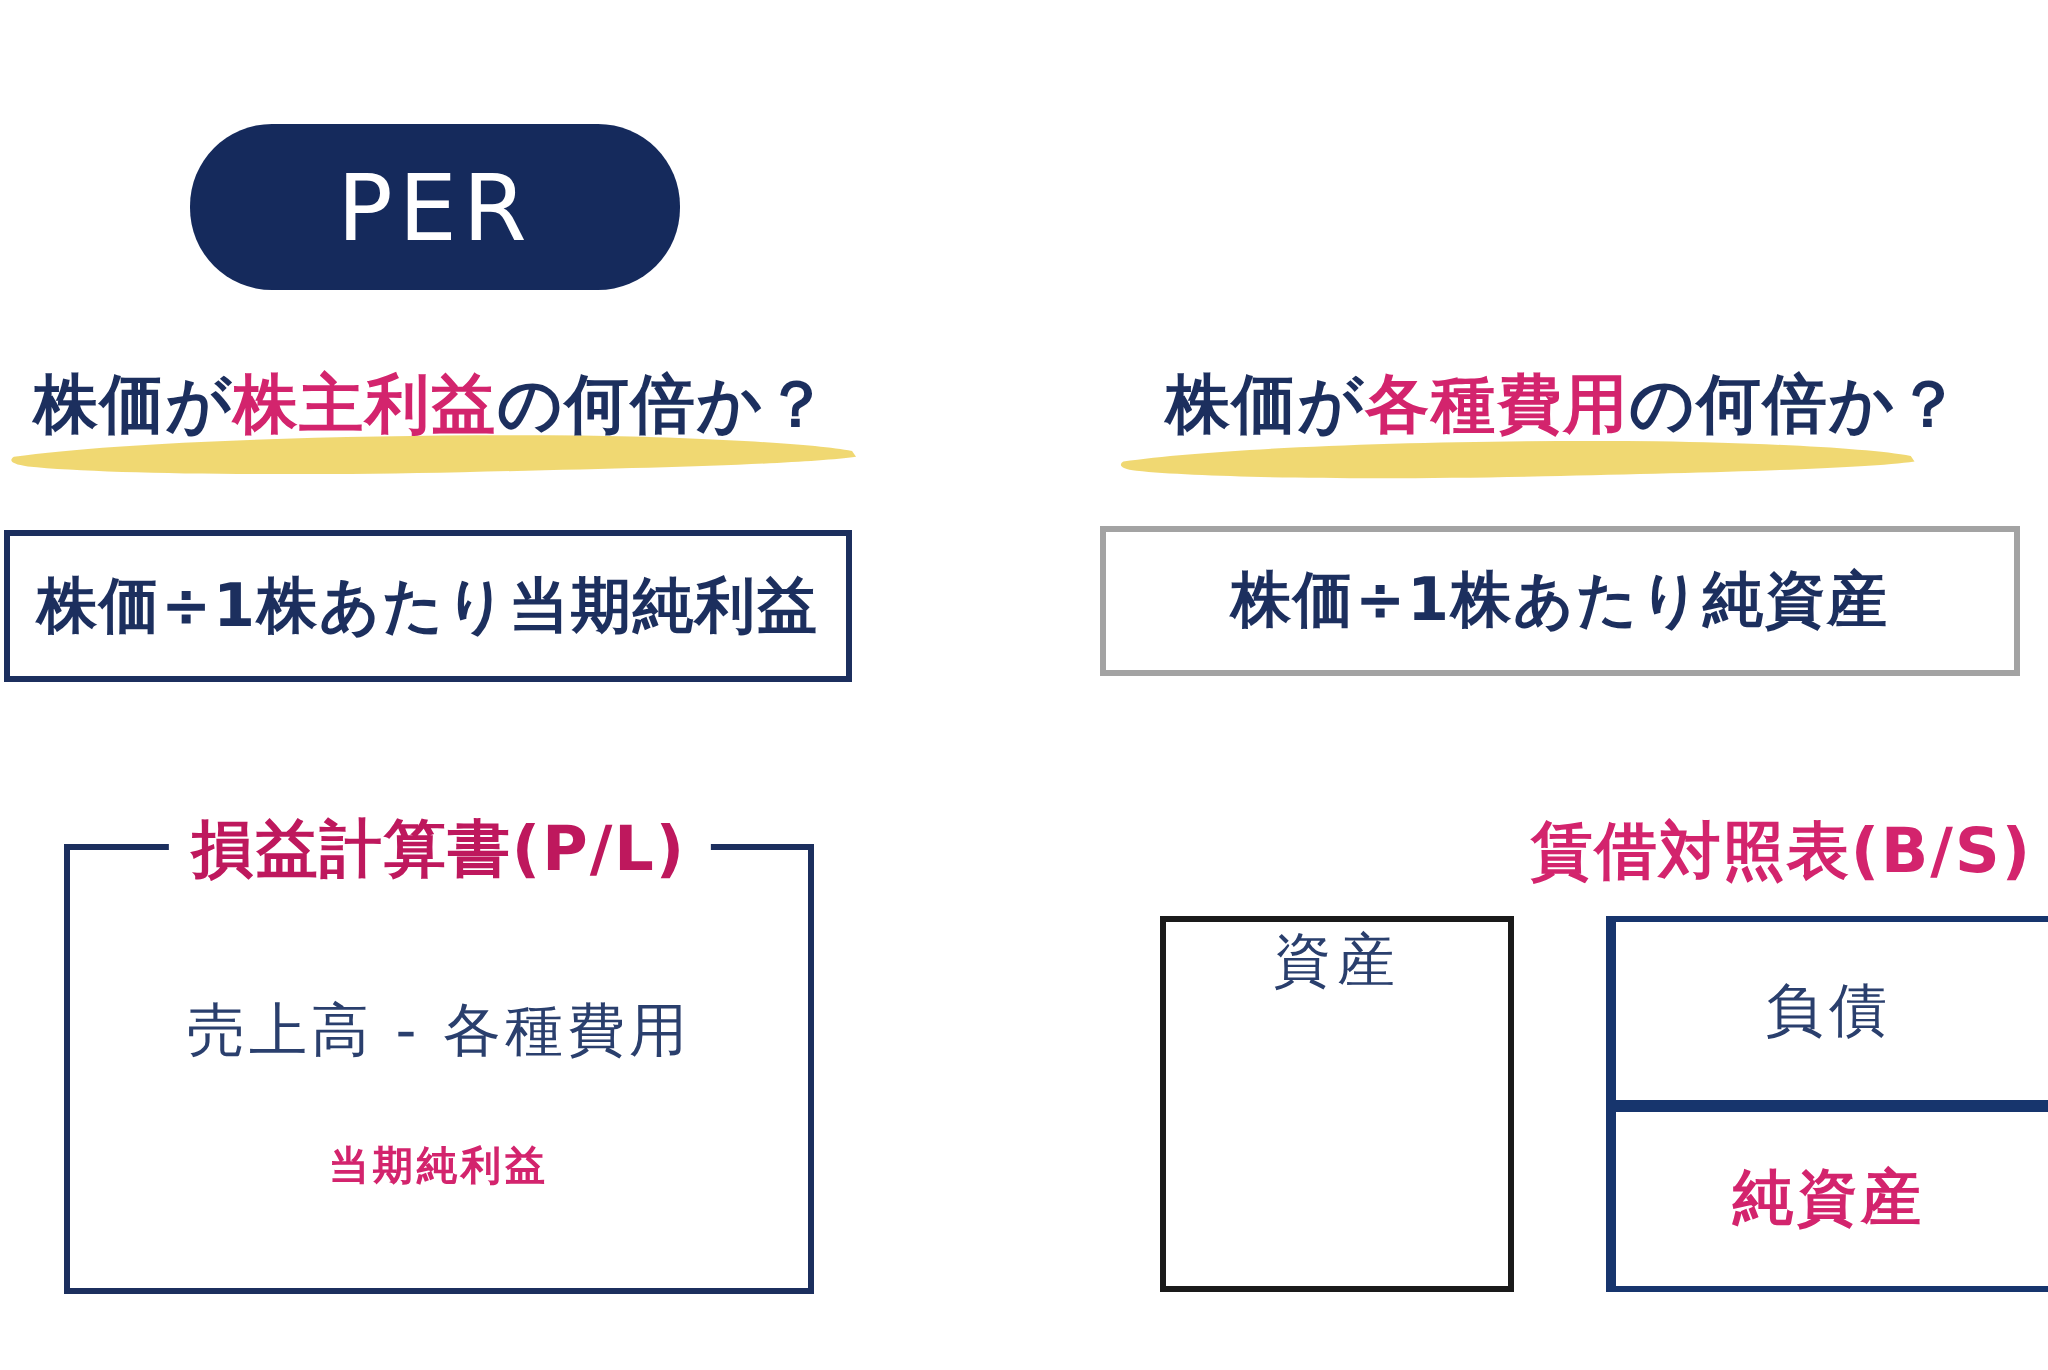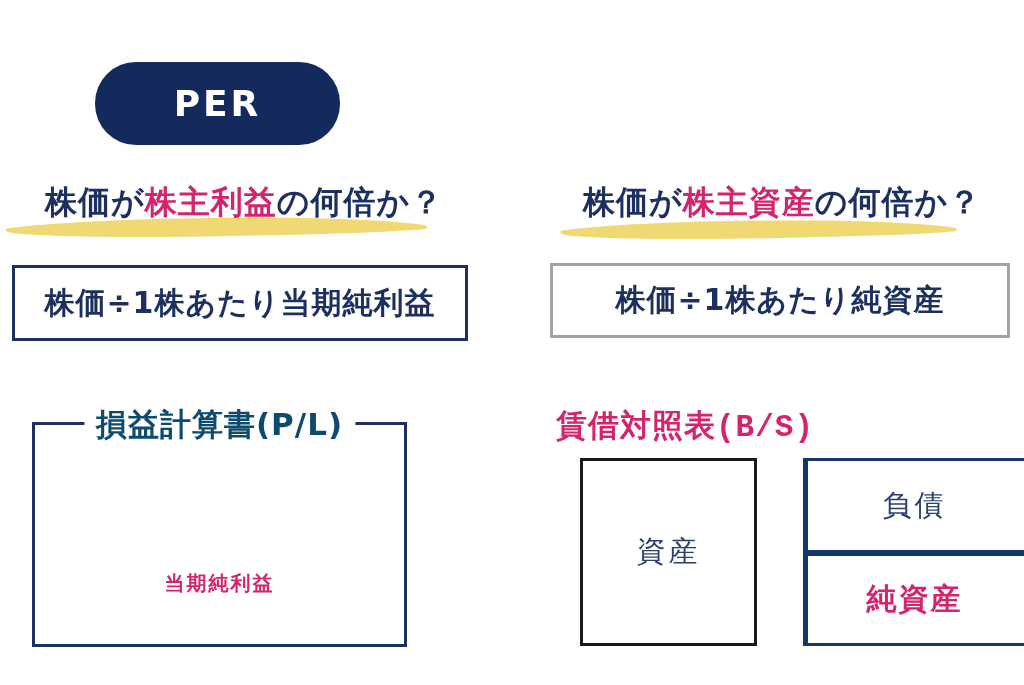--- a/index.html
+++ b/index.html
@@ -23,38 +23,38 @@
     background: #152a5c;
     border-radius: 41px;
     display: flex;
     align-items: center;
     justify-content: center;
   }
   .pill-per { left: 95px; }
   .pill-pbr { left: 665px; }
   .pill-label {
     color: #ffffff;
-    font-size: 36px;
-    font-weight: 700;
+    font-size: 46px;
+    font-weight: 400;
     letter-spacing: 3px;
   }
 
   
   .question {
     position: absolute;
     top: 181px;
     text-align: center;
     font-size: 32px;
     font-weight: 700;
     color: #1c2f5e;
     letter-spacing: 1px;
     white-space: nowrap;
     z-index: 2;
   }
-  .question-per { left: 0px;  width: 432px; margin-left: 28px; }
+  .question-per { left: 0px;  width: 432px; }
   .question-pbr { left: 552px; width: 460px; }
   .question .hl-text { color: #d3246d; }
 
   .marker {
     position: absolute;
     z-index: 1;
   }
   .marker svg { display: block; }
   .marker path { fill: #eed35e; opacity: 0.88; }
   .marker-per { left: 2px;   top: 213px; }
@@ -67,23 +67,22 @@
     align-items: center;
     justify-content: center;
     background: #ffffff;
     font-size: 30px;
     font-weight: 700;
     color: #1c2f5e;
     letter-spacing: 1px;
     white-space: nowrap;
   }
   .formula-per {
-    left: 2px; top: 265px; width: 456px; height: 76px;
+    left: 2px; top: 265px; width: 424px; height: 76px;
     border: 3px solid #1c2f5e;
-    margin-left: 10px;
   }
   .formula-pbr {
     left: 550px; top: 263px; width: 460px; height: 75px;
     border: 3px solid #a3a3a3;
   }
 
   
   .pl-box {
     position: absolute;
     left: 32px; top: 422px;
@@ -91,21 +90,21 @@
     border: 3px solid #1c2f5e;
   }
   .pl-legend {
     position: absolute;
     left: 50%; top: 0;
     transform: translate(-50%, -50%);
     background: #ffffff;
     padding: 0 12px;
     font-size: 31px;
     font-weight: 800;
-    color: #0c4a6e;
+    color: #be185d;
     letter-spacing: 1px;
     white-space: nowrap;
   }
   .pl-line1 {
     position: absolute;
     left: 0; right: 0;
     top: 91px;
     transform: translateY(-50%);
     text-align: center;
     font-size: 29px;
@@ -125,36 +124,34 @@
     color: #d3246d;
     letter-spacing: 2px;
     white-space: nowrap;
   }
 
   
   .bs-title {
     position: absolute;
     left: 556px; top: 405px;
     width: 460px;
-    text-align: left;
+    text-align: right;
     font-size: 31px;
     font-weight: 800;
     color: #d3246d;
     letter-spacing: 1px;
     white-space: nowrap;
-    font-family: Liberation Mono, monospace;
   }
   .bs-assets {
     position: absolute;
     left: 580px; top: 458px;
     width: 177px; height: 188px;
     border: 3px solid #1a1a1a;
     background: #ffffff;
     display: flex;
-    align-items: center;
     justify-content: center;
     font-size: 29px;
     font-weight: 500;
     color: #2a3f6d;
     letter-spacing: 3px;
   }
   .bs-right {
     position: absolute;
     left: 803px; top: 458px;
     width: 240px; height: 188px;
@@ -209,31 +206,32 @@
   <div class="question question-per">
     <span>株価が</span><span class="hl-text">株主利益</span><span>の何倍か？</span>
   </div>
 
   <div class="formula-box formula-per">
     <span>株価÷1株あたり当期純利益</span>
   </div>
 
   <div class="pl-box">
     <div class="pl-legend">損益計算書(P/L)</div>
+    <div class="pl-line1">売上高 - 各種費用</div>
     <div class="pl-line2">当期純利益</div>
   </div>
 
 
   <div class="marker marker-pbr">
     <svg width="404" height="24" viewBox="0 0 432 26" preserveAspectRatio="none">
       <path d="M5,16 C60,8 180,4 290,5 C350,6 405,9 426,13 L428,16 C400,20 320,22 230,24 C140,26 50,25 12,21 C4,20 2,18 5,16 Z"></path>
     </svg>
   </div>
   <div class="question question-pbr">
-    <span>株価が</span><span class="hl-text">株主資産</span><span>の何倍か？</span>
+    <span>株価が</span><span class="hl-text">各種費用</span><span>の何倍か？</span>
   </div>
 
   <div class="formula-box formula-pbr">
     <span>株価÷1株あたり純資産</span>
   </div>
 
   <div class="bs-title">賃借対照表(B/S)</div>
 
   <div class="bs-assets">
     <span>資産</span>

